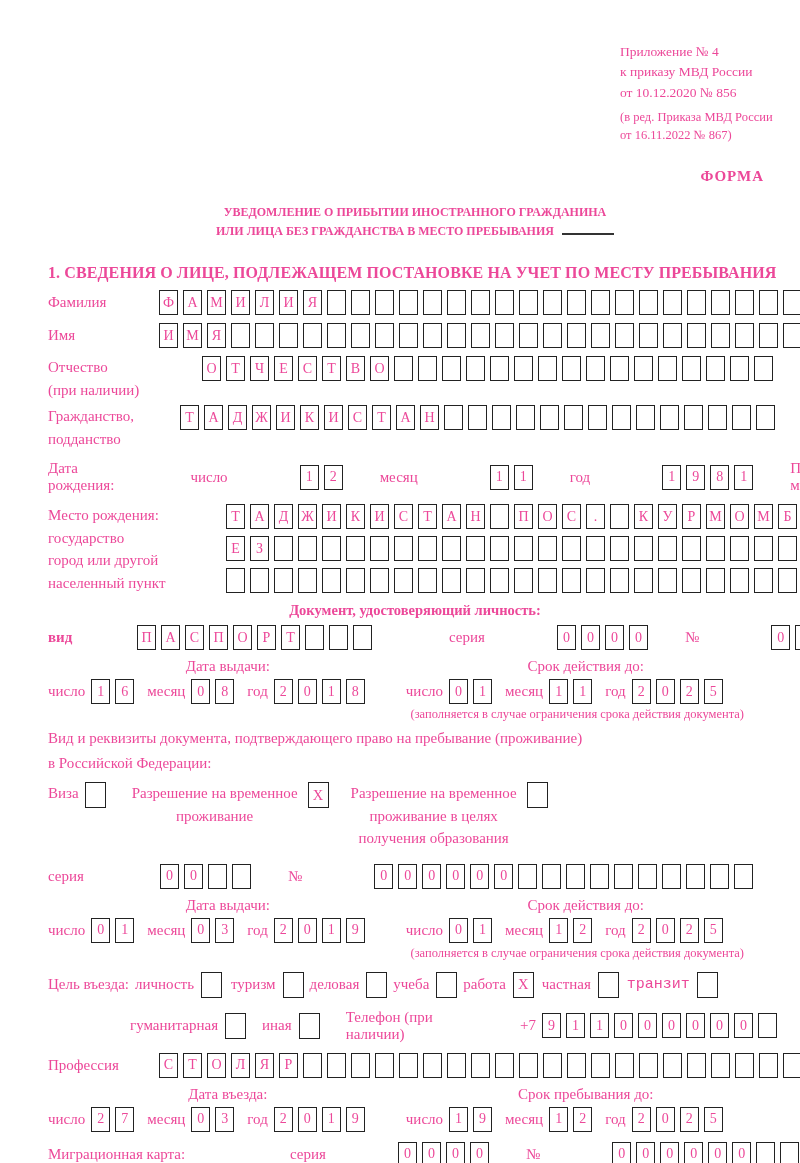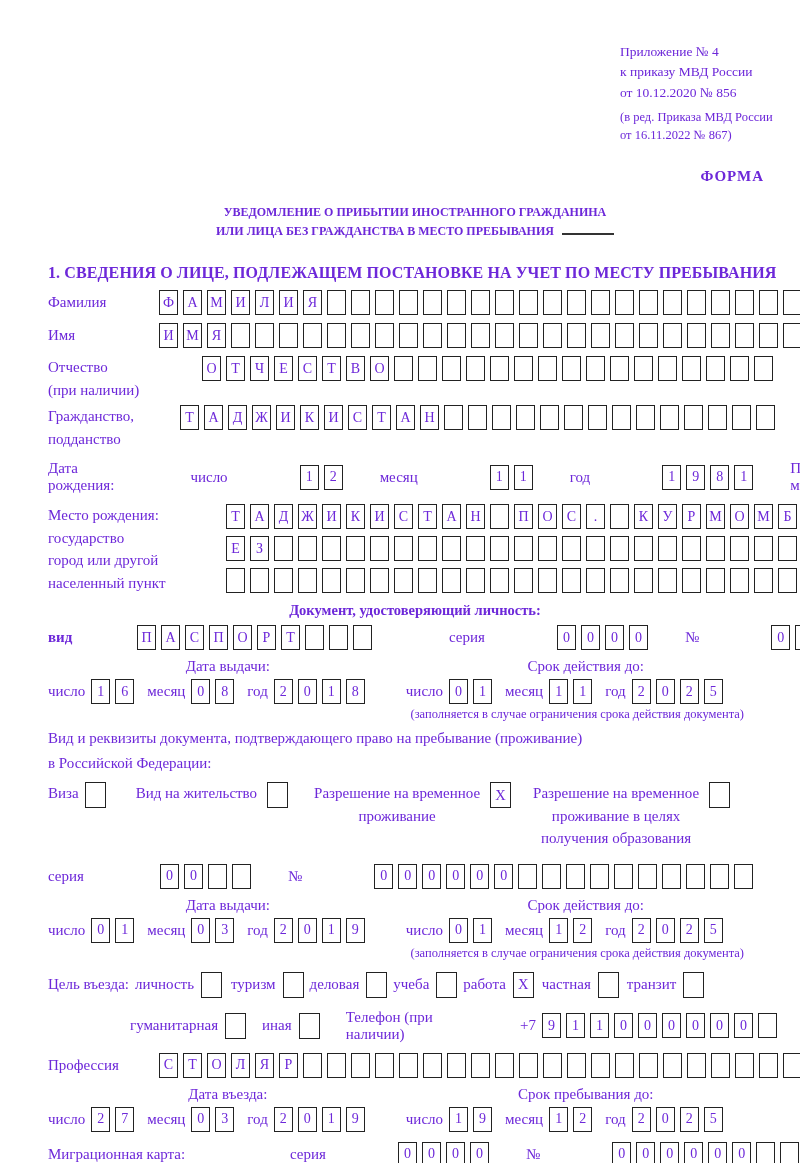--- a/index.html
+++ b/index.html
@@ -1,18 +1,18 @@
 <!DOCTYPE html>
 <html><head>
 <meta charset="utf-8">
 <style>
   html,body{margin:0;padding:0;background:#ffffff;}
   .page{
     width:800px;height:1163px;box-sizing:border-box;background:#fff;
-    font-family:"Liberation Serif", serif;color:#6d28d9;
+    font-family:"Liberation Serif", serif;color:#ec4899;
     padding:42px 18px 10px 48px;overflow:hidden;position:relative;
   }
   .appendix{margin-left:572px;font-size:13.5px;line-height:1.5;}
   .edition{margin-left:572px;font-size:12.5px;line-height:1.45;margin-top:5px;}
   .forma{text-align:right;padding-right:18px;font-weight:bold;font-size:15px;letter-spacing:1px;margin-top:24px;}
   .title{text-align:center;font-weight:bold;font-size:12px;line-height:1.55;margin-top:18px;}
   .blank{display:inline-block;width:52px;border-bottom:2px solid #333;height:0.9em;margin-left:8px;}
   .sec{font-weight:bold;font-size:16px;margin-top:24px;letter-spacing:0.1px;}
   .lbl{font-size:15px;}
   .note{font-size:12.5px;}
@@ -420,24 +420,20 @@
   <div class="note noteline">(заполняется в случае ограничения срока действия документа)</div>
 
   <div class="lbl" style="margin-top:8px;">Вид и реквизиты документа, подтверждающего право на пребывание (проживание)</div>
   <div class="lbl" style="margin-top:8px;">в Российской Федерации:</div>
 
   <div class="opts">
     <div class="opt">
       <span class="opt-label">Виза</span>
       <span class="cb" style="margin-left:6px;"></span>
     </div>
-    <div class="opt" style="margin-left:30px;">
-      <span class="opt-label">Вид на жительство</span>
-      <span class="cb"></span>
-    </div>
     <div class="opt" style="margin-left:26px;">
       <span class="opt-label">
         <span style="display:block">Разрешение на временное</span>
         <span style="display:block">проживание</span>
       </span>
       <span class="cb">X</span>
     </div>
     <div class="opt" style="margin-left:22px;">
       <span class="opt-label">
         <span style="display:block">Разрешение на временное</span>
@@ -546,21 +542,21 @@
         <span class="cb"></span>
       </span>
     <span class="p-item" style="margin-left:6px;">
         <span class="lbl">работа</span>
         <span class="cb">X</span>
       </span>
     <span class="p-item" style="margin-left:8px;">
         <span class="lbl">частная</span>
         <span class="cb"></span>
       </span>
-    <span class="p-item" style="margin-left:8px;">
+    <span class="p-item" style="margin-left:8px;font-family:Liberation Mono, monospace;">
         <span class="lbl">транзит</span>
         <span class="cb"></span>
       </span>
   </div>
 
   <div class="prow" style="margin-left:82px;">
     <span class="p-item">
         <span class="lbl">гуманитарная</span>
         <span class="cb"></span>
       </span>

